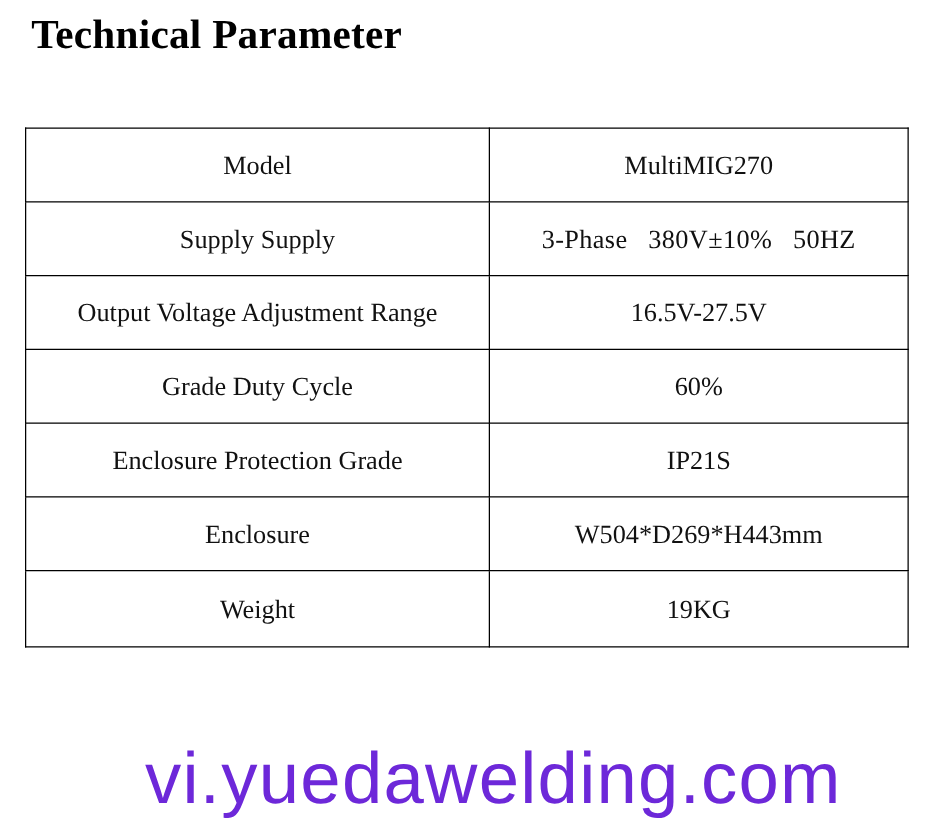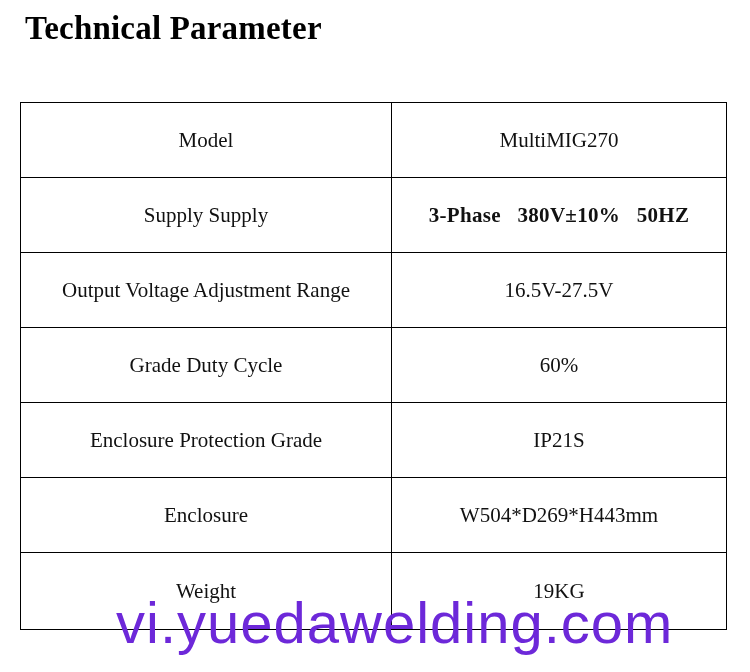--- a/index.html
+++ b/index.html
@@ -45,40 +45,40 @@
   table.spec-table {
     border-collapse: collapse;
     table-layout: fixed;
     width: 706px;
     background: transparent;
   }
 
   table.spec-table td {
     border: 1px solid #000000;
     height: 58px;
-    padding: 8px 4px;
+    padding: 0 4px;
     text-align: center;
     vertical-align: middle;
     font-size: 21px;
     line-height: 26px;
     font-family: "Liberation Serif", "DejaVu Serif", serif;
     color: #111111;
     white-space: nowrap;
     overflow: hidden;
   }
 
   table.spec-table col.c-label { width: 371px; }
   table.spec-table col.c-value { width: 335px; }
 
   table.spec-table tr:last-child td {
     height: 60px;
   }
 
   td.value-strong {
-    font-weight: bold;
+    font-weight: normal;
     letter-spacing: 0.3px;
   }
 
   .watermark {
     position: absolute;
     left: 116px;
     top: 592px;
     font-family: "Liberation Sans", "DejaVu Sans", sans-serif;
     font-size: 58px;
     line-height: 62px;

